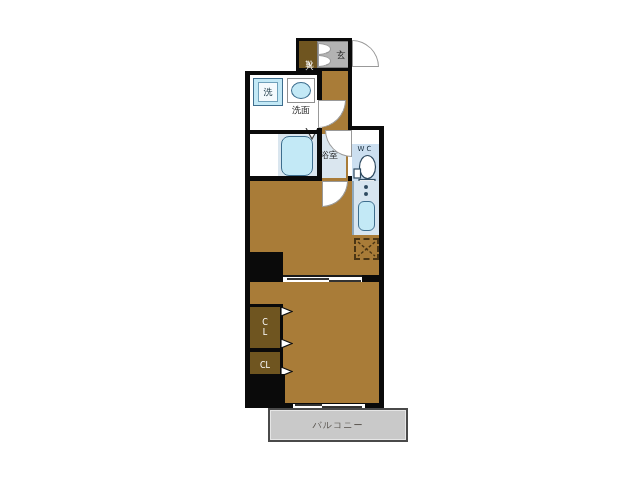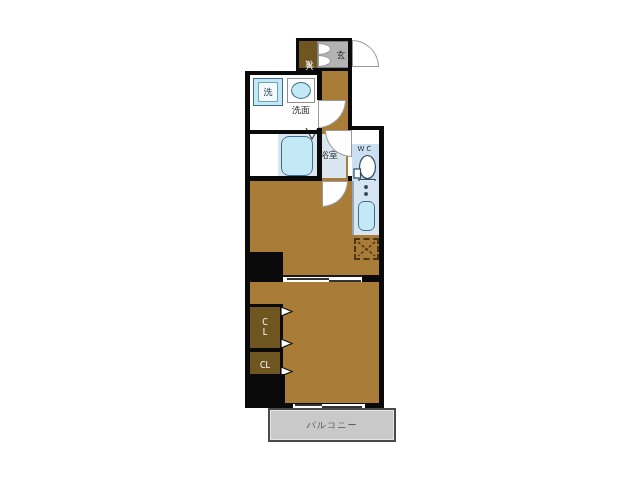--- a/index.html
+++ b/index.html
@@ -117,17 +117,17 @@
   </svg>
   <div class="abs label" style="left:288px;top:310px;width:72px;">
   </div>
   <div class="wall" style="left:245px;top:374px;width:40px;height:34px;"></div>
 
   <div class="abs" style="left:293px;top:404px;width:72px;height:3.5px;background:#fff;">
     <div class="seg" style="left:2px;top:0;width:27px;height:1.5px;"></div>
     <div class="seg" style="left:29px;top:2px;width:40px;height:1.5px;"></div>
   </div>
 
-  <div class="abs" style="left:268px;top:408px;width:128px;height:34px;background:var(--balcony-gray,#C9C9C9);border:2px solid #4a4a4a;box-shadow:inset 0 0 0 1px #e6e6e6;display:flex;align-items:center;justify-content:center;">
+  <div class="abs" style="left:268px;top:408px;width:140px;height:34px;background:var(--balcony-gray,#C9C9C9);border:2px solid #4a4a4a;box-shadow:inset 0 0 0 1px #e6e6e6;display:flex;align-items:center;justify-content:center;">
     <span style="font-size:9px;color:#55504a;letter-spacing:1px;">バルコニー</span>
   </div>
 
 </div>
 
 </body></html>

